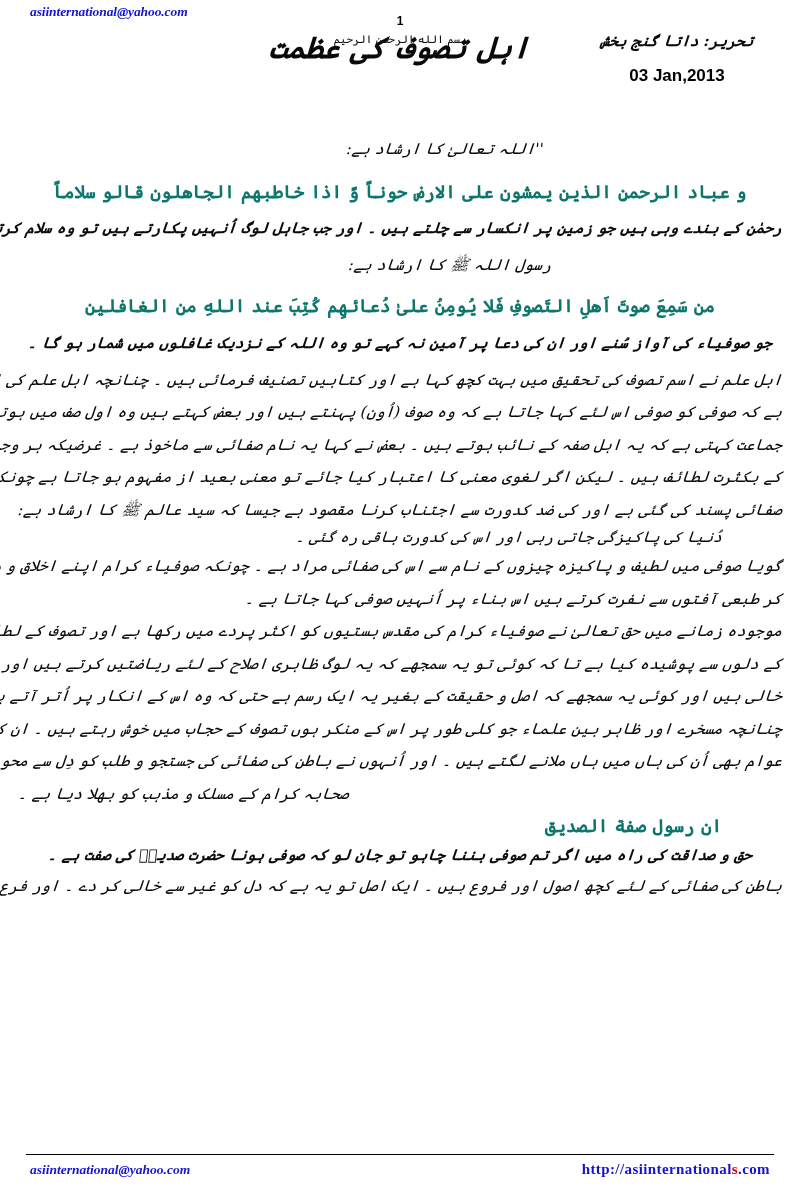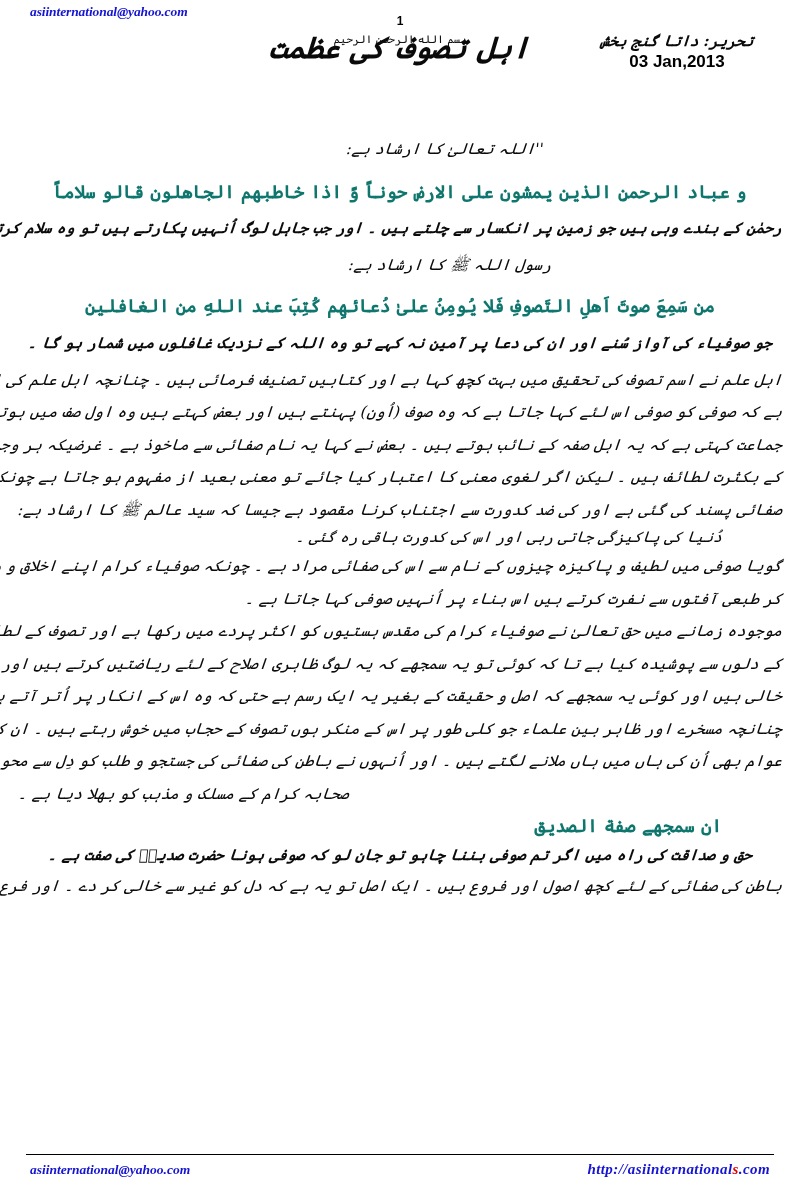--- a/index.html
+++ b/index.html
@@ -105,21 +105,21 @@
     white-space: nowrap;
     transform: skewX(-5deg);
     display: block;
   }
   .byline-date {
     direction: ltr;
     font-family: "Liberation Sans", sans-serif;
     font-size: 17px;
     font-weight: bold;
     color: #000;
-    margin-top: 2px;
+    margin-top: 16px;
     display: block;
     text-align: center;
   }
 
   
   .content {
     position: relative;
     padding: 0 18px 0 18px;
     direction: rtl;
   }
@@ -212,21 +212,20 @@
     font-family: "Liberation Serif", "DejaVu Serif", serif;
     font-style: italic;
     font-weight: bold;
     font-size: 13.5px;
     color: #1414d2;
     white-space: nowrap;
   }
   .footer-url {
     direction: ltr;
     font-family: "Liberation Serif", "DejaVu Serif", serif;
-    font-style: italic;
     font-weight: bold;
     font-size: 15px;
     color: #1414d2;
     white-space: nowrap;
     letter-spacing: 0.4px;
   }
   .footer-url .hl { color: #e00000; }
 </style>
 </head>
 <body>
@@ -300,21 +299,21 @@
       <div class="line urdu para-line" style="margin-bottom:17px;">خالی ہیں اور کوئی یہ سمجھے کہ اصل و حقیقت کے بغیر یہ ایک رسم ہے حتی کہ وہ اس کے انکار پر اُتر آتے ہیں ۔</div>
     </div>
 
     <div class="blk" style="margin-top:6px;">
       <div class="line urdu para-line" style="margin-bottom:17px;">چنانچہ مسخرے اور ظاہر بین علماء جو کلی طور پر اس کے منکر ہوں تصوف کے حجاب میں خوش رہتے ہیں ۔ ان کی دیکھا دیکھی</div>
       <div class="line urdu para-line" style="margin-bottom:17px;">عوام بھی اُن کی ہاں میں ہاں ملانے لگتے ہیں ۔ اور اُنہوں نے باطن کی صفائی کی جستجو و طلب کو دِل سے محو کر کے سلف صالحین اور</div>
       <div class="line urdu para-line" style="margin-bottom:14px; text-align-last:left;">صحابہ کرام کے مسلک و مذہب کو بھلا دیا ہے ۔</div>
     </div>
 
     <div class="blk couplet" style="margin-top:10px; margin-bottom:12px; padding-right:60px; justify-content:flex-start;">
-      <span class="arabic">ان سمجھے صفة الصديق</span>
+      <span class="arabic">ان رسول صفة الصديق</span>
     </div>
 
     <div class="blk">
       <div class="line urdu urdu-b center" style="font-size:15px; margin-bottom:16px;">حق و صداقت کی راہ میں اگر تم صوفی بننا چاہو تو جان لو کہ صوفی ہونا حضرت صدیقؓ کی صفت ہے ۔</div>
     </div>
 
     <div class="blk">
       <div class="line urdu para-line">باطن کی صفائی کے لئے کچھ اصول اور فروع ہیں ۔ ایک اصل تو یہ ہے کہ دل کو غیر سے خالی کر دے ۔ اور فرع یہ ہے کہ مکر</div>
     </div>
 

